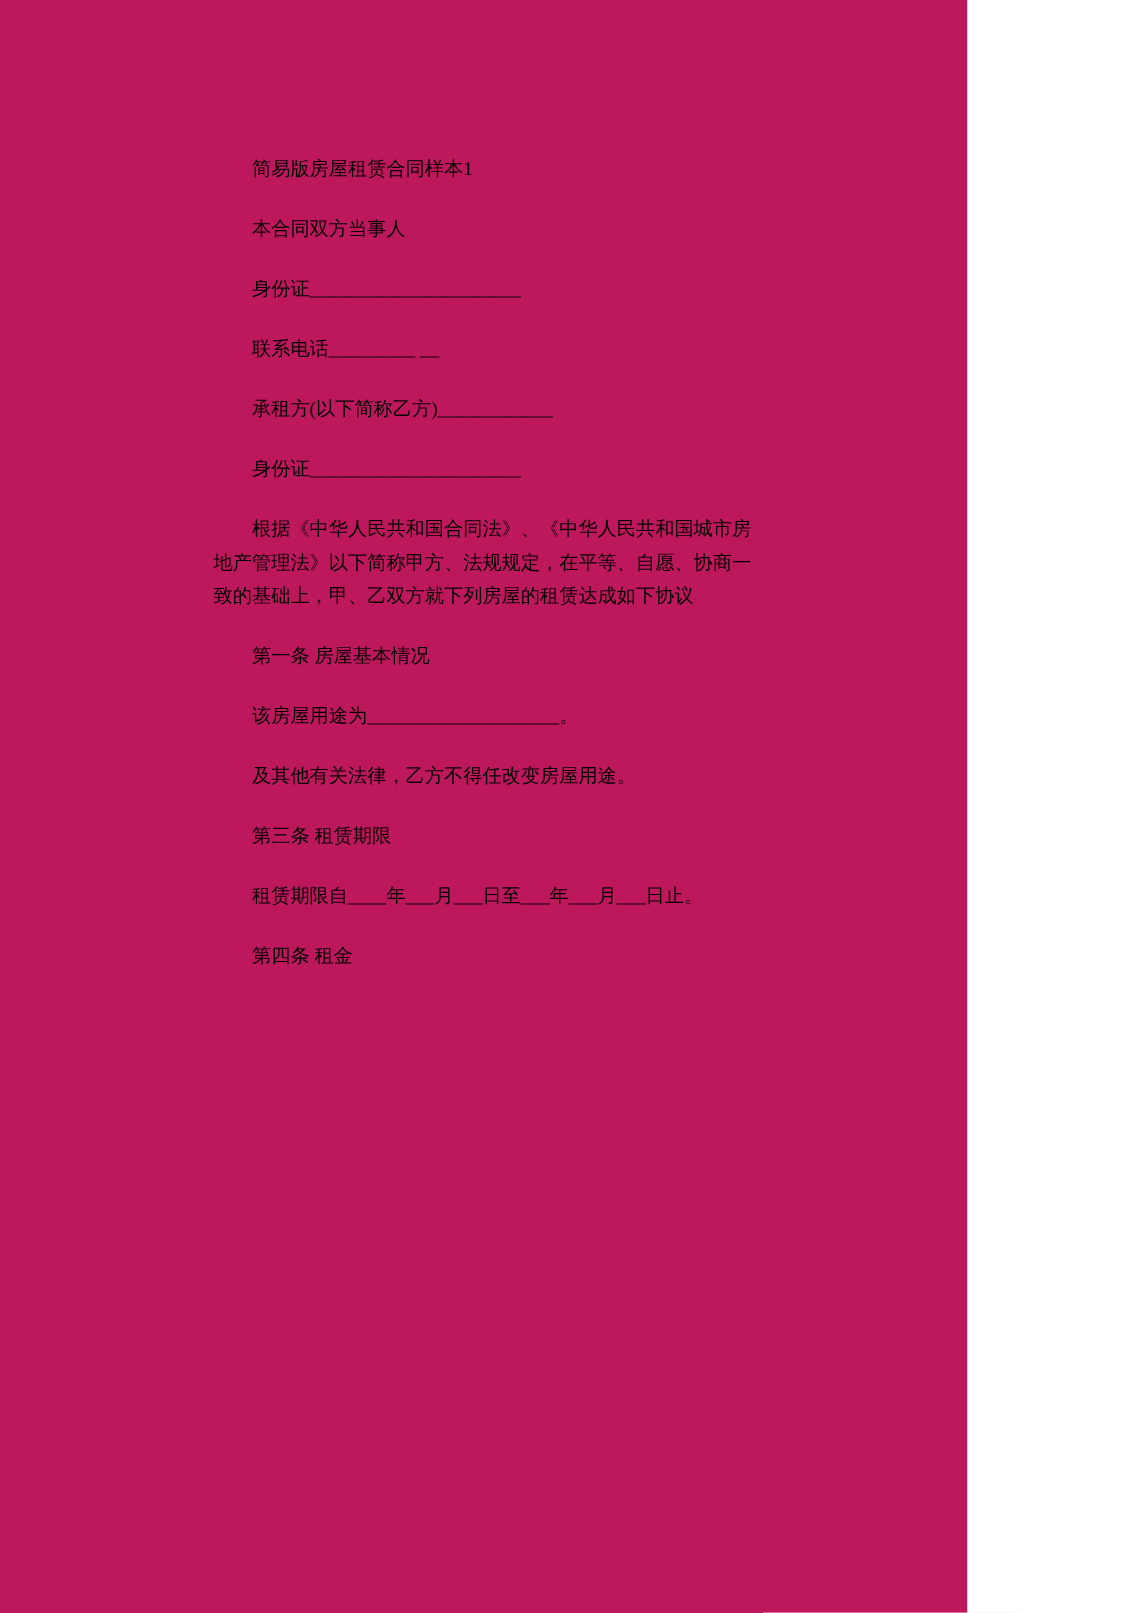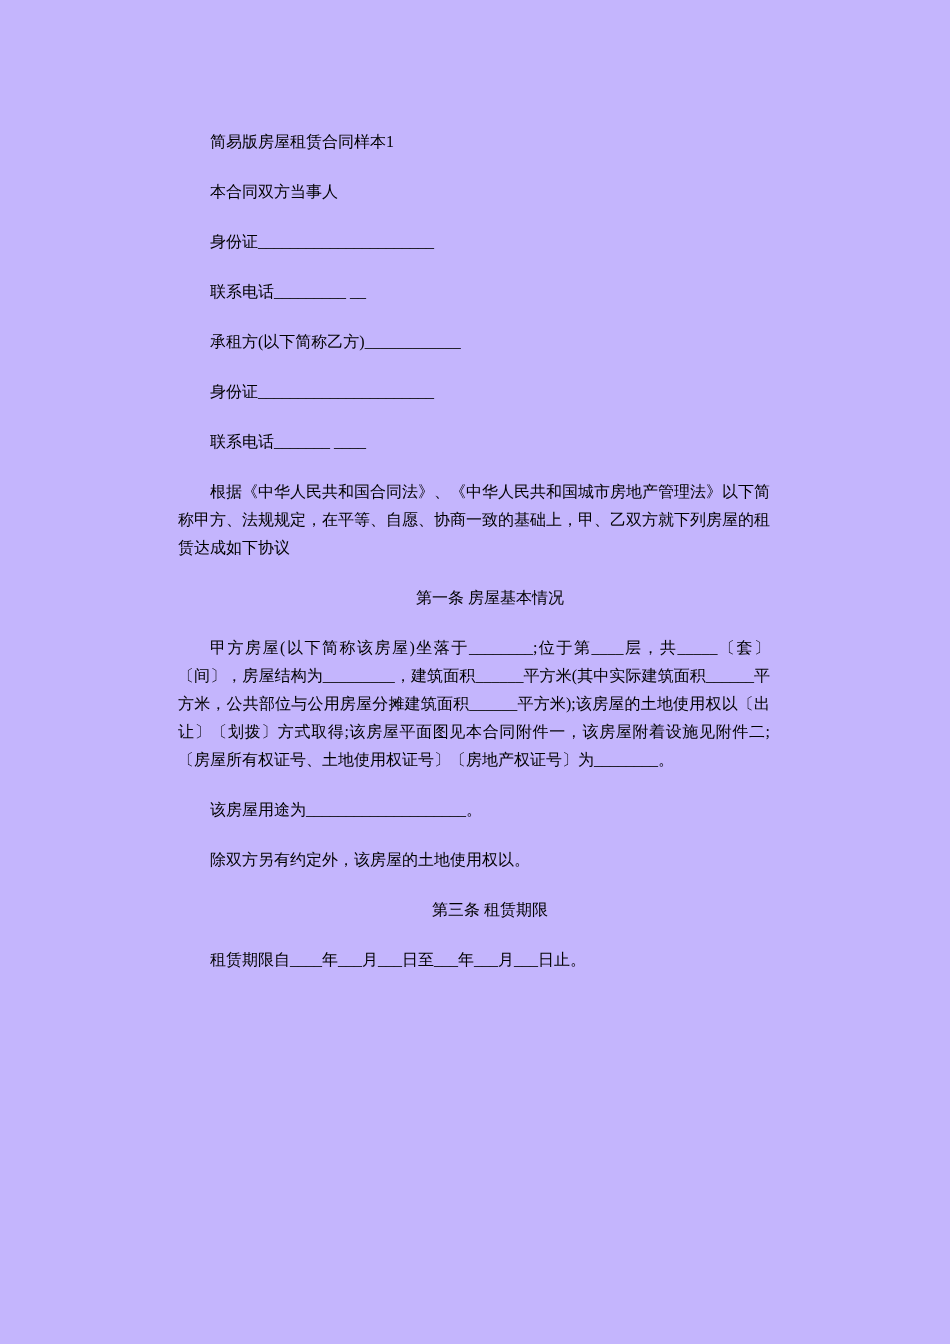--- a/index.html
+++ b/index.html
@@ -5,49 +5,48 @@
   * { margin: 0; padding: 0; box-sizing: border-box; }
   html, body { background: #ffffff; }
   body {
     width: 950px;
     height: 1344px;
     overflow: hidden;
     font-family: "Liberation Serif", "DejaVu Serif", serif;
     color: #000000;
   }
   .page {
-    width: 950px;
+    width: 806px;
     height: 1344px;
     padding: 128px 180px 20px 178px;
-    background: #c4b5fd;
+    background: #be185d;
   }
   .para {
     font-size: 16px;
     line-height: 28px;
     margin-bottom: 22px;
     text-indent: 32px;
     text-align: justify;
     word-break: break-all;
     white-space: pre-wrap;
   }
   .para.heading {
-    text-align: center;
+    text-align: left;
   }
 </style>
 </head>
 <body>
 
 <div class="page">
   <p class="para">简易版房屋租赁合同样本1</p>
   <p class="para">本合同双方当事人</p>
   <p class="para">身份证______________________</p>
   <p class="para">联系电话_________ __</p>
   <p class="para">承租方(以下简称乙方)____________</p>
   <p class="para">身份证______________________</p>
-  <p class="para">联系电话_______ ____</p>
   <p class="para">根据《中华人民共和国合同法》、《中华人民共和国城市房地产管理法》以下简称甲方、法规规定，在平等、自愿、协商一致的基础上，甲、乙双方就下列房屋的租赁达成如下协议</p>
   <p class="para heading">第一条 房屋基本情况</p>
-  <p class="para">甲方房屋(以下简称该房屋)坐落于________;位于第____层，共_____〔套〕〔间〕，房屋结构为_________，建筑面积______平方米(其中实际建筑面积______平方米，公共部位与公用房屋分摊建筑面积______平方米);该房屋的土地使用权以〔出让〕〔划拨〕方式取得;该房屋平面图见本合同附件一，该房屋附着设施见附件二;〔房屋所有权证号、土地使用权证号〕〔房地产权证号〕为________。</p>
   <p class="para">该房屋用途为____________________。</p>
-  <p class="para">除双方另有约定外，该房屋的土地使用权以。</p>
+  <p class="para">及其他有关法律，乙方不得任改变房屋用途。</p>
   <p class="para heading">第三条 租赁期限</p>
   <p class="para">租赁期限自____年___月___日至___年___月___日止。</p>
+  <p class="para heading">第四条 租金</p>
 </div>
 
 </body></html>

